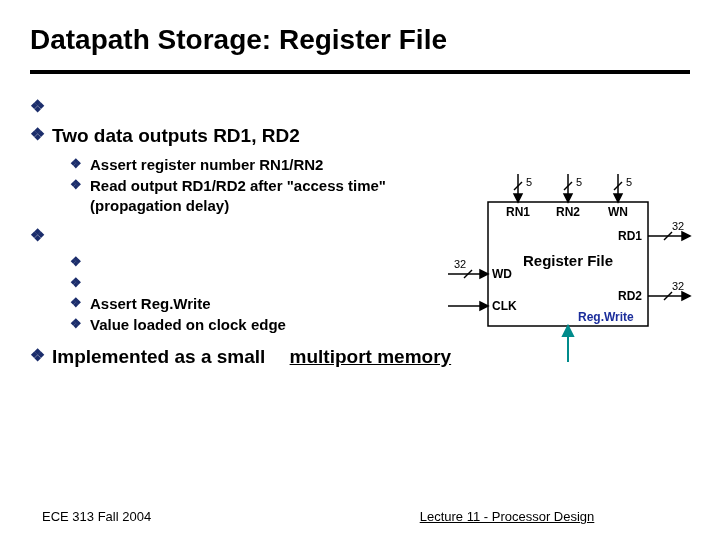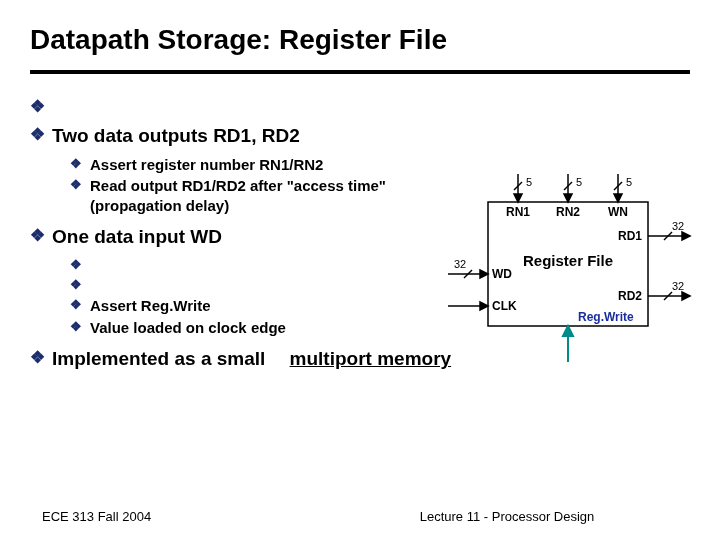--- a/index.html
+++ b/index.html
@@ -73,21 +73,21 @@
     position: absolute;
     bottom: 16px;
     left: 0;
     right: 16px;
     display: flex;
     padding: 0 42px;
     font-size: 13px;
     color: #000;
   }
   .footer .fl { flex: 1; text-align: left; }
-  .footer .fc { flex: 1; text-align: center; }
+  .footer .fc { flex: 1; text-align: center; text-decoration: underline; }
   .footer .fr { flex: 1; text-align: right; }
 </style>
 </head>
 <body>
 
 <div class="title">Datapath Storage: Register File</div>
 <hr class="hr">
 
 <div class="content">
 
@@ -106,21 +106,20 @@
       <span class="text">Assert register number RN1/RN2</span>
     </div>
     <div class="bullet-sub">
       <span class="glyph">❖</span>
       <span class="text">Read output RD1/RD2 after "access time" (propagation delay)</span>
     </div>
   </div>
 
   <div class="bullet-main">
     <span class="glyph">❖</span>
-    <span class="text">One data input WD</span>
   </div>
 
   <div class="sub-list">
     <div class="bullet-sub">
       <span class="glyph">❖</span>
     </div>
     <div class="bullet-sub">
       <span class="glyph">❖</span>
     </div>
     <div class="bullet-sub">

